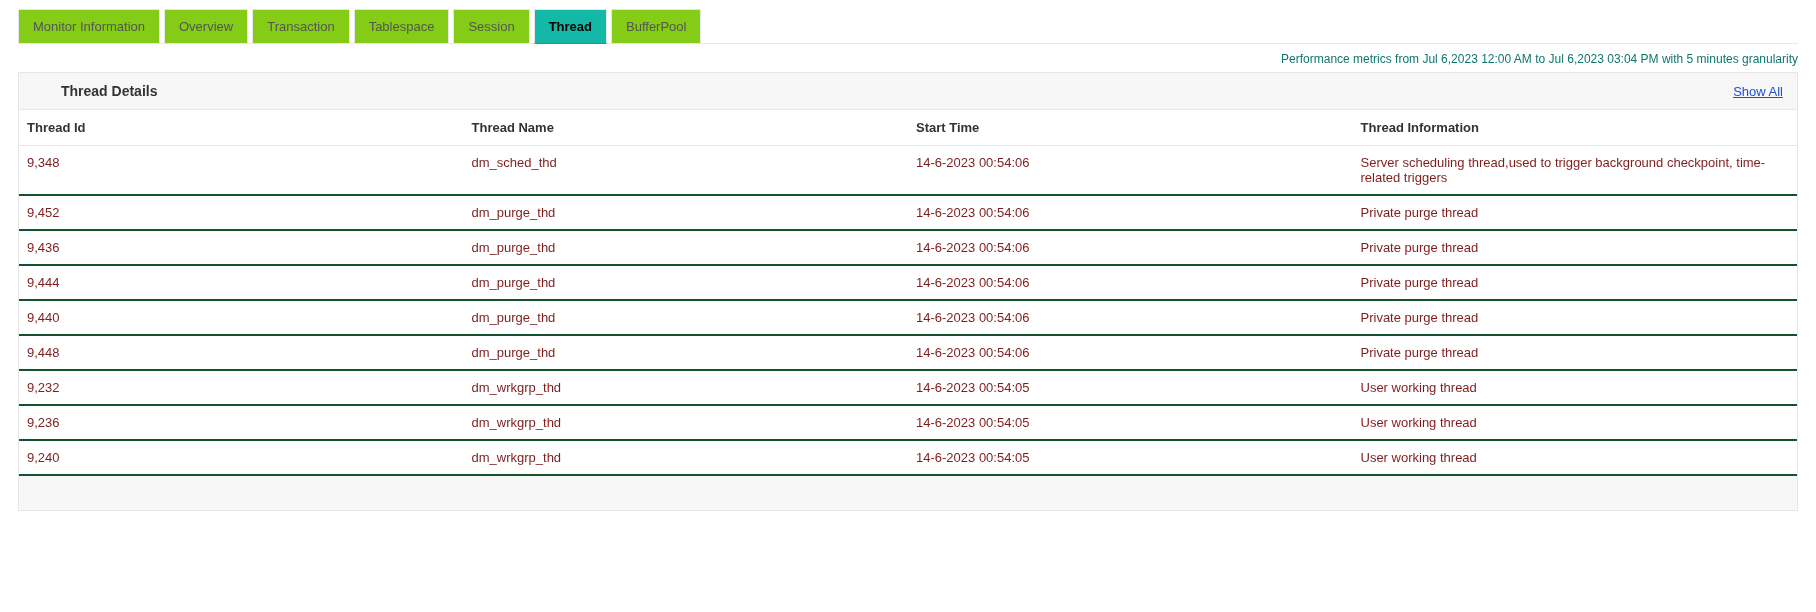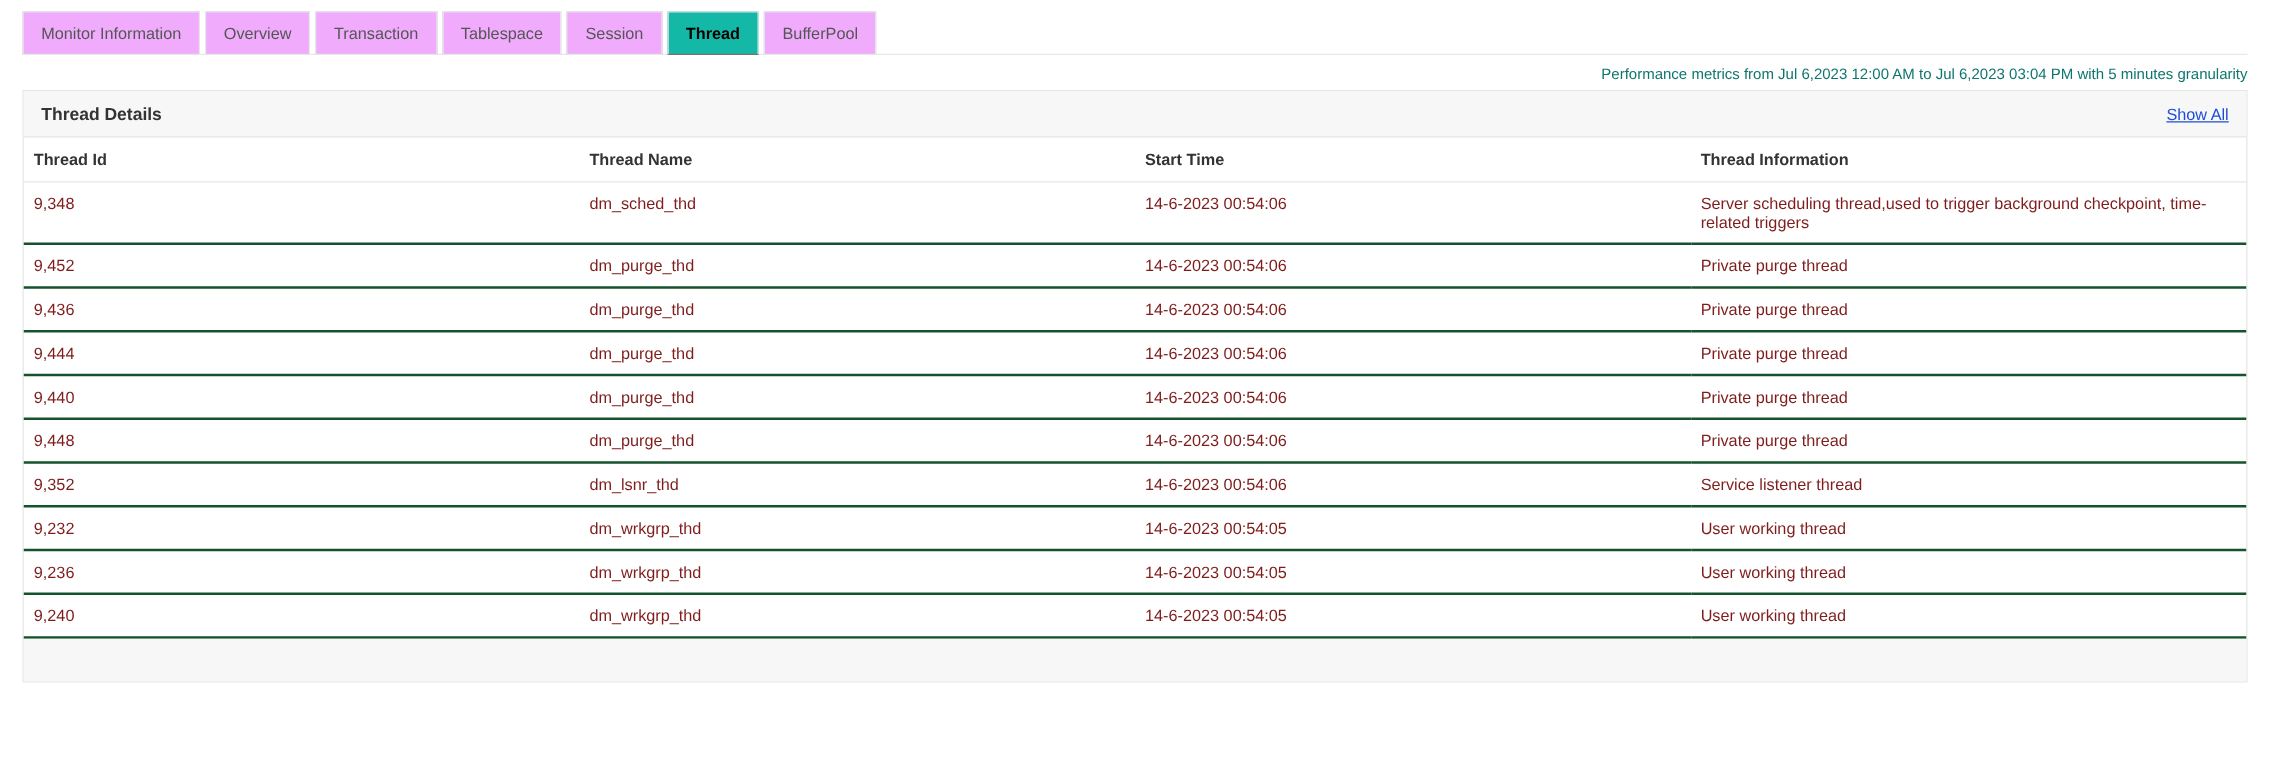--- a/index.html
+++ b/index.html
@@ -16,21 +16,21 @@
     }
     .tabs {
       display: flex;
       gap: 4px;
       border-bottom: 1px solid #e8e8e8;
       padding-bottom: 0;
       margin-bottom: 8px;
     }
     .tab {
       padding: 9px 14px;
-      background: #f0abfc;
+      background: #84cc16;
       border: 1px solid #e6e6e6;
       color: #555;
       cursor: pointer;
       font-size: 13px;
       position: relative;
       top: 1px;
     }
     .tab.active {
       background: #14b8a6;
       font-weight: bold;
@@ -51,20 +51,21 @@
       justify-content: space-between;
       align-items: center;
       padding: 10px 14px;
       background: #f7f7f7;
       border-bottom: 1px solid #e6e6e6;
     }
     .panel-title {
       font-weight: bold;
       font-size: 14px;
       color: #333;
+      margin-left: 28px;
     }
     .show-all {
       color: #1d4ed8;
       text-decoration: underline;
       cursor: pointer;
       font-size: 13px;
     }
     table {
       width: 100%;
       border-collapse: collapse;
@@ -153,26 +154,20 @@
           <td>14-6-2023 00:54:06</td>
           <td>Private purge thread</td>
         </tr>
         <tr>
           <td>9,448</td>
           <td>dm_purge_thd</td>
           <td>14-6-2023 00:54:06</td>
           <td>Private purge thread</td>
         </tr>
         <tr>
-          <td>9,352</td>
-          <td>dm_lsnr_thd</td>
-          <td>14-6-2023 00:54:06</td>
-          <td>Service listener thread</td>
-        </tr>
-        <tr>
           <td>9,232</td>
           <td>dm_wrkgrp_thd</td>
           <td>14-6-2023 00:54:05</td>
           <td>User working thread</td>
         </tr>
         <tr>
           <td>9,236</td>
           <td>dm_wrkgrp_thd</td>
           <td>14-6-2023 00:54:05</td>
           <td>User working thread</td>

